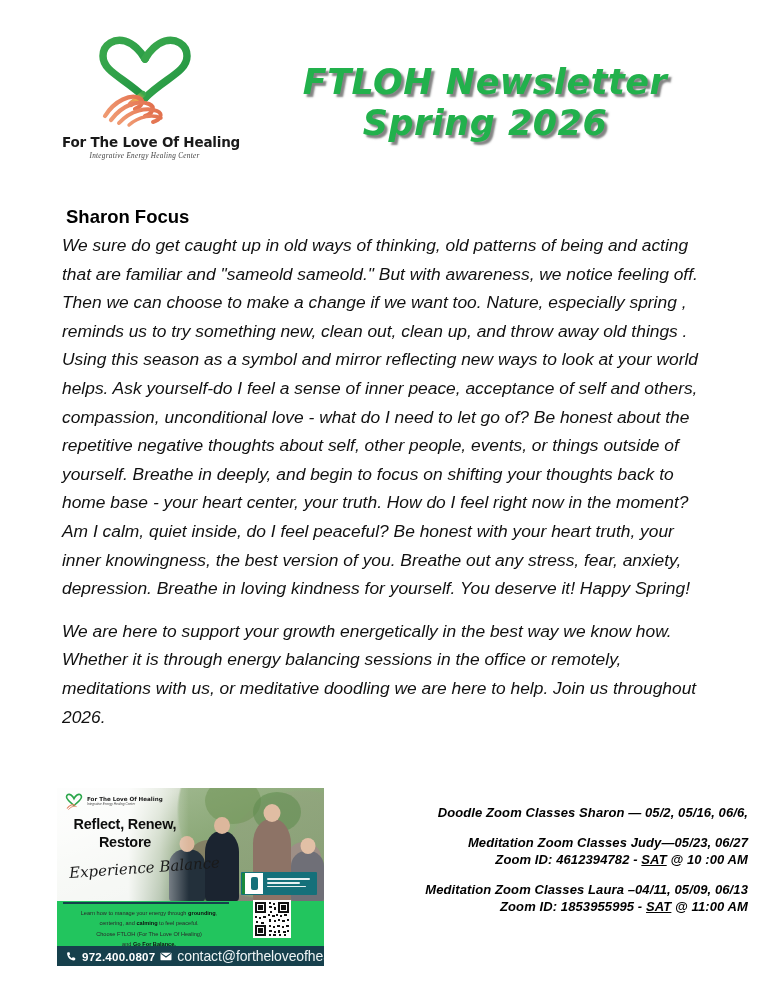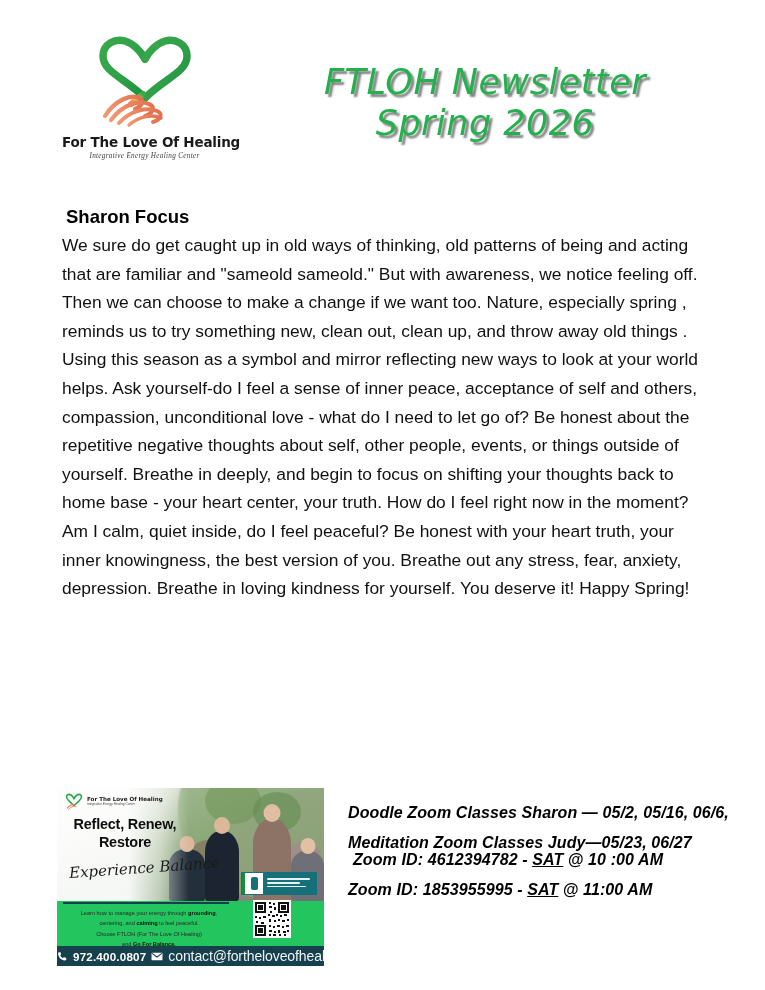--- a/index.html
+++ b/index.html
@@ -58,21 +58,21 @@
   .masthead {
     position: absolute;
     left: 275px;
     top: 62px;
     width: 420px;
     text-align: center;
   }
   .masthead-line {
     font-family: "DejaVu Sans", sans-serif;
     font-style: italic;
-    font-weight: normal;
+    font-weight: bold;
     font-size: 35px;
     line-height: 1.18;
     color: #22b14c;
     text-shadow: 3px 3px 2px rgba(90,90,90,0.75);
     letter-spacing: 0.5px;
     white-space: nowrap;
   }
 
   
   .article {
@@ -91,20 +91,21 @@
     margin: 0 62px 0 62px;
     width: 641px;
   }
   .para {
     font-family: "Liberation Sans", sans-serif;
     font-size: 17.4px;
     line-height: 28.6px;
     color: #111;
     margin: 0;
     text-align: left;
+    font-style: italic;
   }
   .para + .para { margin-top: 14px; }
 
   
   .bottom {
     position: absolute;
     left: 0;
     top: 788px;
     width: 765px;
     height: 200px;
@@ -246,20 +247,21 @@
     width: 38px; height: 38px;
     background: #ffffff;
   }
   .contact-bar {
     position: absolute;
     left: 0; bottom: 0;
     width: 267px; height: 20px;
     background: #16404c;
     display: flex;
     align-items: center;
+    padding-left: 9px;
     box-sizing: border-box;
     gap: 5px;
   }
   .contact-phone {
     color: #ffffff;
     font-size: 11.6px;
     font-weight: bold;
     letter-spacing: 0.2px;
     white-space: nowrap;
   }
@@ -274,27 +276,28 @@
   
   .schedule {
     position: absolute;
     left: 348px;
     top: 16px;
     width: 400px;
     font-family: "Liberation Sans", sans-serif;
   }
   .sched-block { margin-bottom: 13px; }
   .sched-line {
-    font-size: 16px;
+    font-size: 13px;
     font-weight: bold;
     font-style: italic;
     line-height: 17px;
     color: #000;
     letter-spacing: 0.1px;
     white-space: nowrap;
+    text-align: right;
   }
   .sched-line.indent { padding-left: 5px; }
   .sched-line u { text-decoration: underline; }
 </style>
 </head>
 <body>
 
 <div class="header">
 
   <div class="logo-block">
@@ -333,20 +336,21 @@
   <div class="masthead">
     <div class="masthead-line">FTLOH Newsletter</div>
     <div class="masthead-line">Spring 2026</div>
   </div>
 </div>
 
 <div class="article">
   <h2 class="section-heading">Sharon Focus</h2>
   <div class="body-col">
     <p class="para">We sure do get caught up in old ways of thinking, old patterns of being and acting that are familiar and "sameold sameold." But with awareness, we notice feeling off.  Then we can choose to make a change if we want too. Nature, especially spring , reminds us to try something new, clean out, clean up, and throw away old things . Using this season as a symbol and mirror reflecting new ways to look at your world helps. Ask yourself-do I feel a sense of inner peace, acceptance of self and others, compassion, unconditional love - what do I need to let go of? Be honest about the  repetitive negative thoughts  about self, other people, events, or things outside of yourself. Breathe in deeply, and begin to focus on shifting your thoughts  back to home base - your heart center, your truth.  How do I feel right now in the moment? Am I calm, quiet inside, do I feel peaceful? Be honest with your heart truth, your inner knowingness, the best version of you. Breathe out any stress, fear, anxiety, depression. Breathe in loving kindness for yourself. You deserve it! Happy Spring!</p>
+    <p class="para">We are here to support your growth energetically in the best way we know how. Whether it is through energy balancing sessions in the office or remotely, meditations with us, or meditative doodling we are here to help. Join us  throughout 2026.</p>
   </div>
 </div>
 
 <div class="bottom">
 
   <div class="flyer">
     <div class="flyer-photo">
       <div class="foliage" style="left:148px;top:-10px;width:56px;height:46px;background:#6f9455;"></div>
       <div class="foliage" style="left:196px;top:4px;width:48px;height:40px;background:#5c8a4c;"></div>
       <div class="foliage" style="left:132px;top:52px;width:40px;height:34px;background:#7d5a52;opacity:.5;"></div>
@@ -472,19 +476,20 @@
     </div>
 
     <div class="sched-block">
       <div class="sched-line">Meditation Zoom Classes Judy—05/23, 06/27</div>
       <div class="sched-line indent">
         <span> Zoom ID: 4612394782 - </span><u>SAT</u><span> @  10 :00 AM</span>
       </div>
     </div>
 
     <div class="sched-block">
+      <div class="sched-line">Meditation Zoom Classes Laura –04/11, 05/09, 06/13</div>
       <div class="sched-line">
         <span>Zoom ID: 1853955995 - </span><u>SAT</u><span> @ 11:00 AM</span>
       </div>
     </div>
 
   </div>
 </div>
 
 </body></html>

